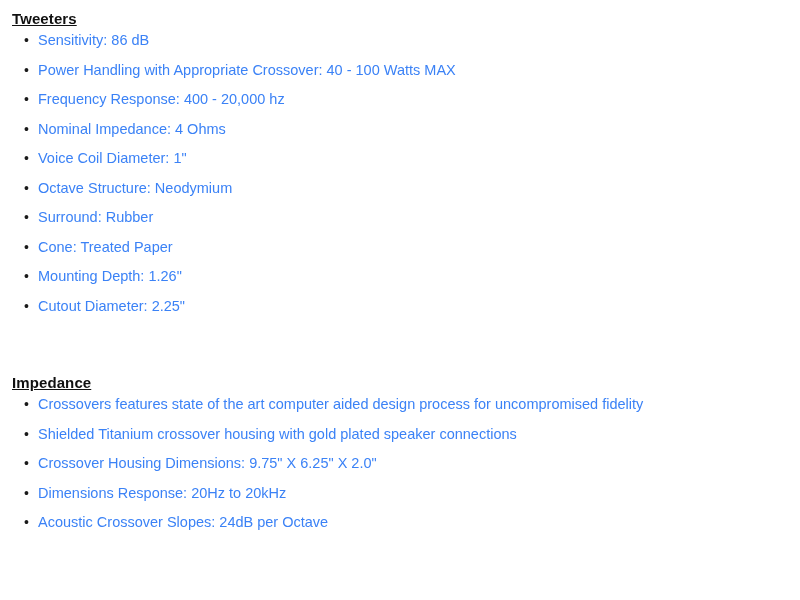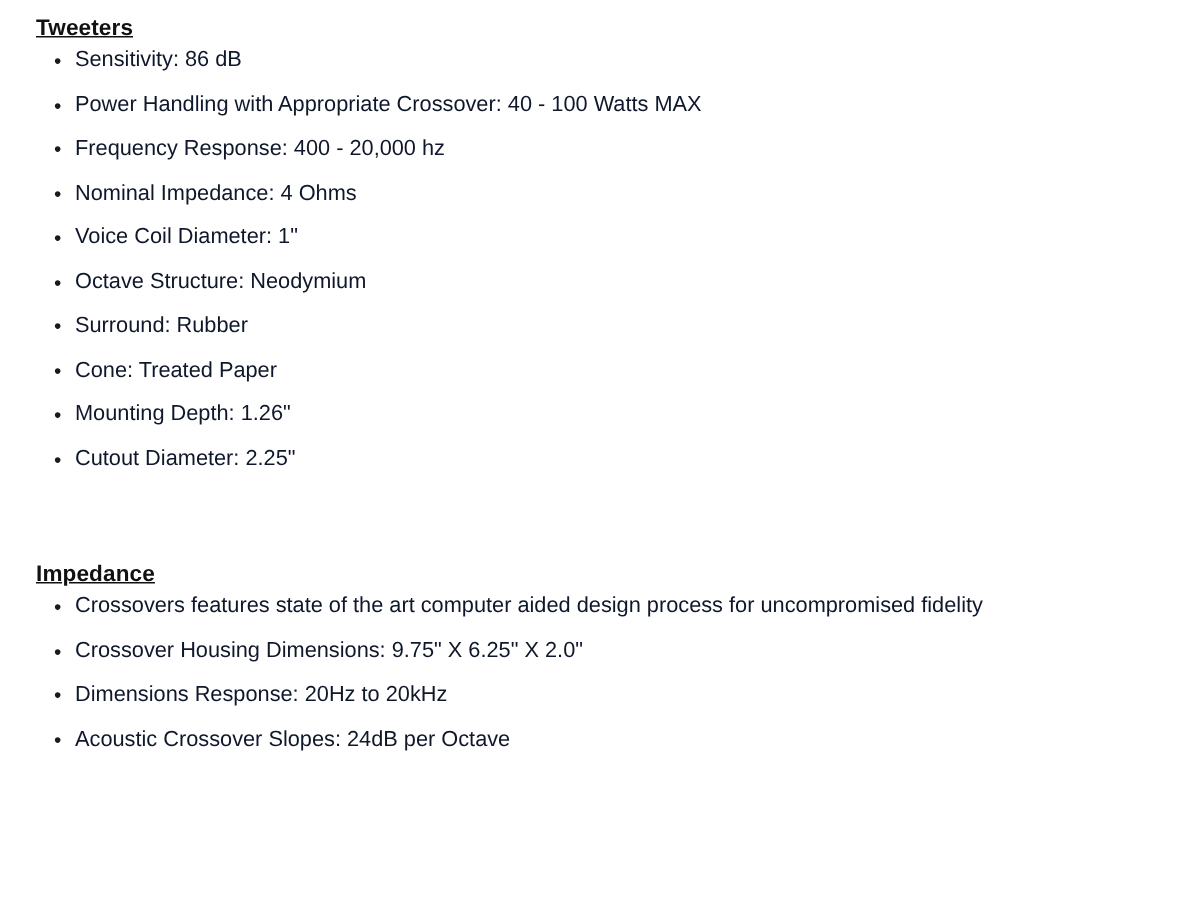--- a/index.html
+++ b/index.html
@@ -8,21 +8,21 @@
     background: #ffffff;
   }
   body {
     width: 800px;
     height: 600px;
     font-family: "Liberation Sans", sans-serif;
     color: #1a1a1a;
     overflow: hidden;
   }
   .page {
-    padding: 10px 0 0 16px;
+    padding: 10px 0 0 4px;
   }
   .section {
     margin: 0;
   }
   .section-heading {
     font-size: 15px;
     font-weight: bold;
     text-decoration: underline;
     color: #111111;
     margin: 0 0 6px 8px;
@@ -32,21 +32,21 @@
     list-style: none;
     margin: 0;
     padding: 0;
   }
   ul.spec-list li {
     position: relative;
     font-size: 14.5px;
     line-height: 1.0;
     padding: 0 0 0 34px;
     margin: 0 0 15px 0;
-    color: #0f172a;
+    color: #3b82f6;
   }
   ul.spec-list li::before {
     content: "\2022";
     position: absolute;
     left: 20px;
     top: 0;
     font-size: 14px;
     line-height: 1.0;
     color: #1a1a1a;
   }
@@ -77,19 +77,20 @@
       <li>Cutout Diameter: 2.25"</li>
     </ul>
   </section>
 
   <div class="section-gap"></div>
 
   <section class="section">
     <h2 class="section-heading">Impedance</h2>
     <ul class="spec-list crossovers-list">
       <li>Crossovers features state of the art computer aided design process for uncompromised fidelity</li>
+      <li>Shielded Titanium crossover housing with gold plated speaker connections</li>
       <li>Crossover Housing Dimensions: 9.75" X 6.25" X 2.0"</li>
       <li>Dimensions Response: 20Hz to 20kHz</li>
       <li>Acoustic Crossover Slopes: 24dB per Octave</li>
     </ul>
   </section>
 
 </div>
 
 </body></html>

